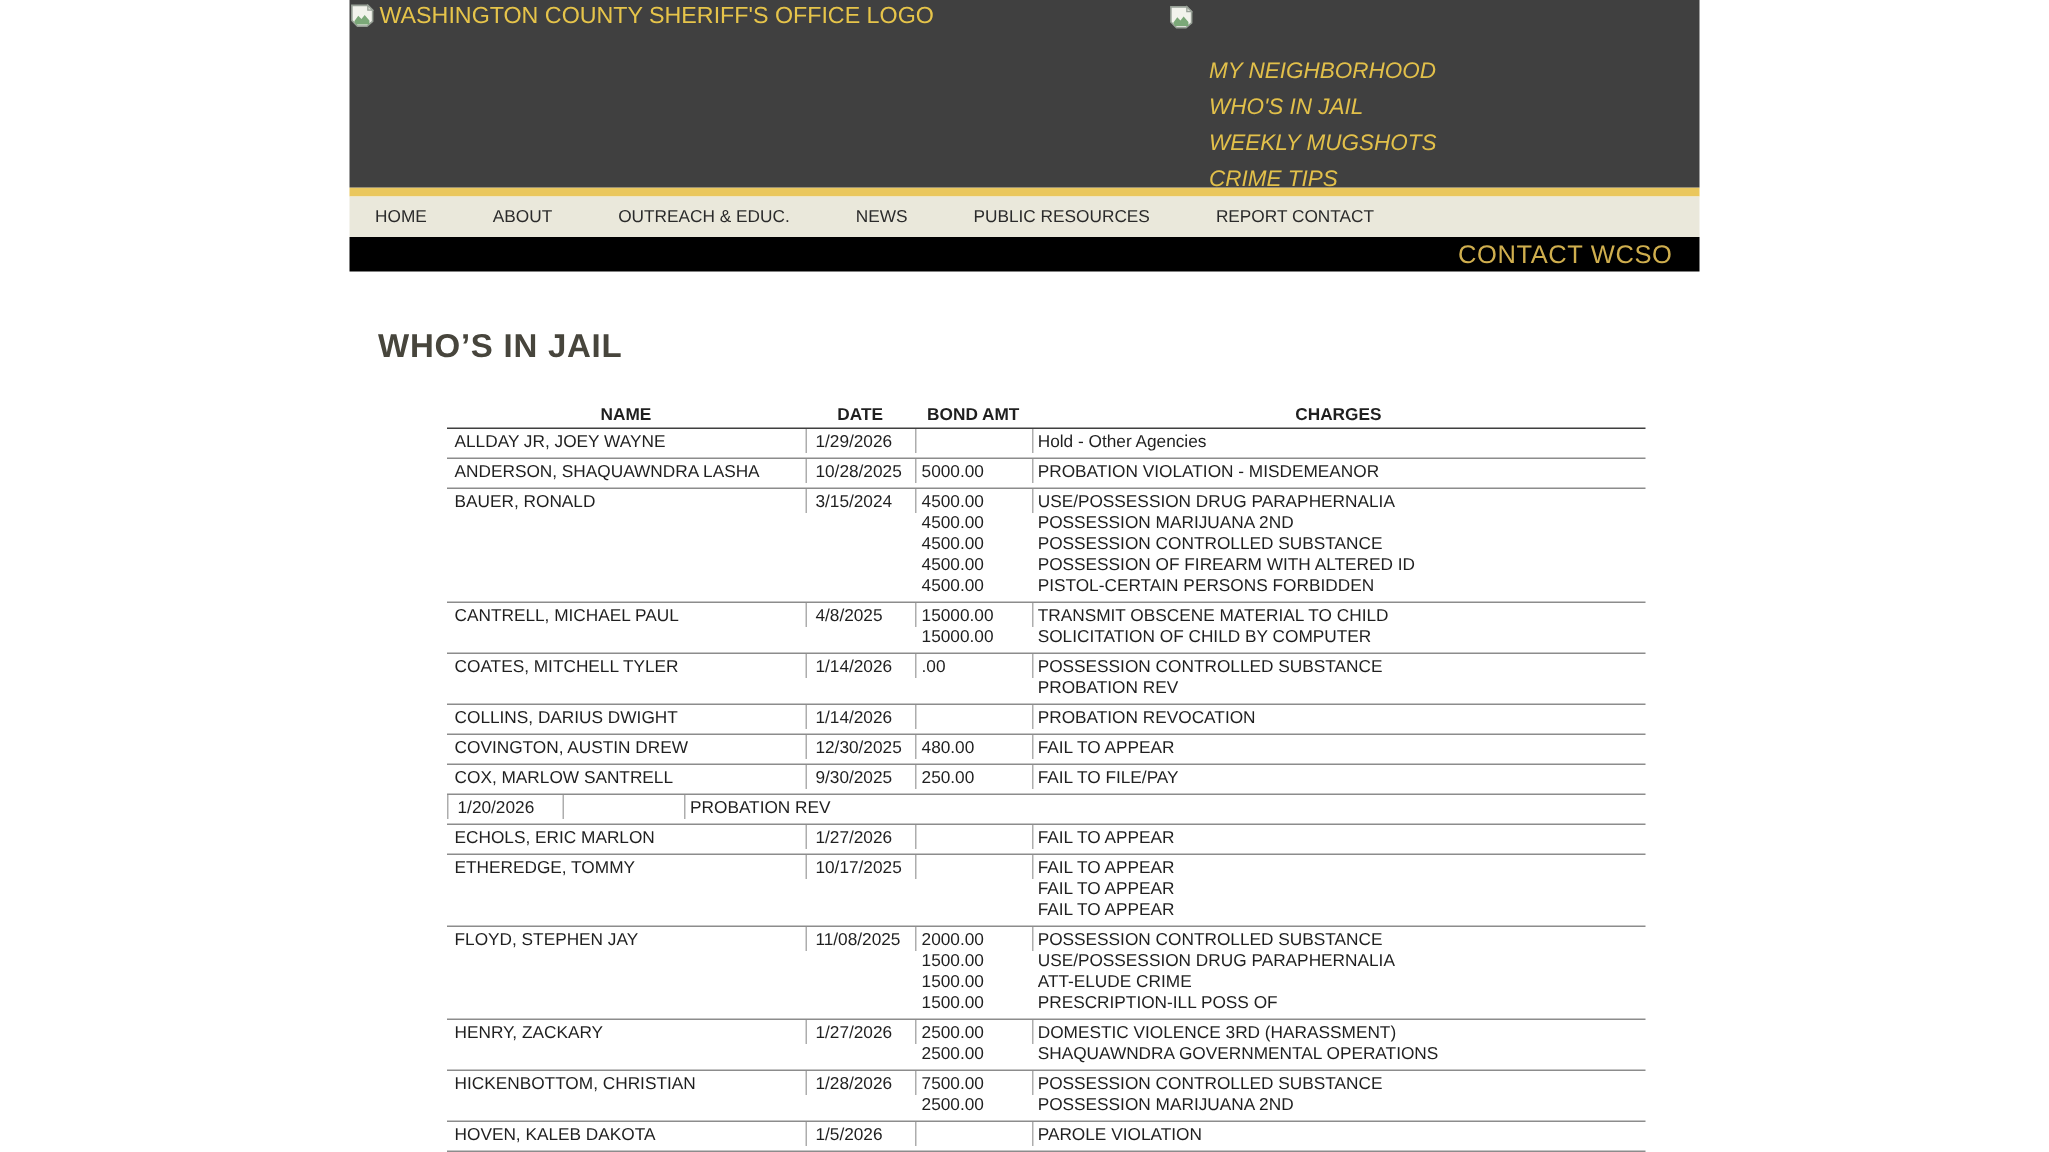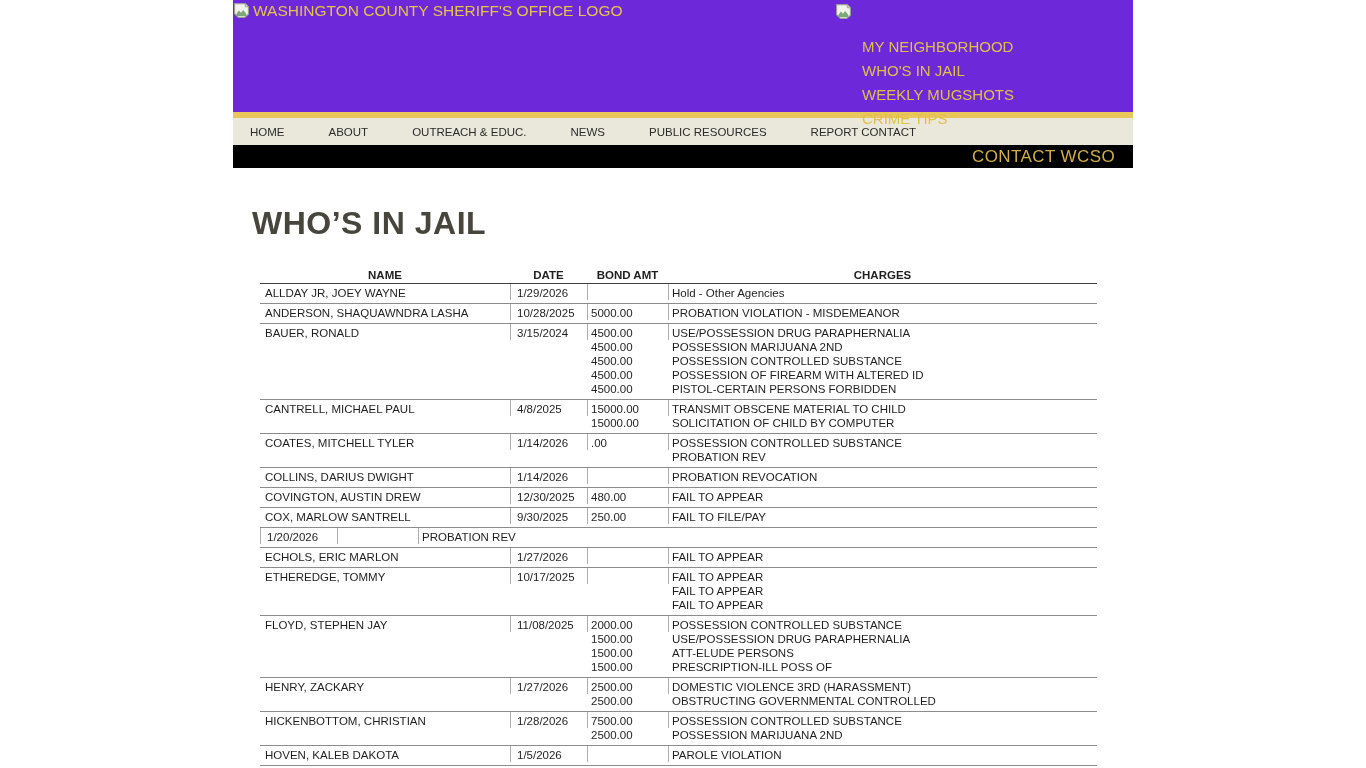--- a/index.html
+++ b/index.html
@@ -5,49 +5,49 @@
   * { box-sizing: border-box; }
   html,body { margin:0; padding:0; }
   body {
     width:1366px; height:768px; overflow:hidden;
     background:#ffffff;
     font-family:"Liberation Sans", sans-serif;
   }
   .page { width:900px; margin:0 auto; position:relative; }
 
   
-  .site-header { position:relative; height:112px; background:#6d28d9; }
+  .site-header { position:relative; height:125px; background:#404040; }
   .logo-link { position:absolute; top:2px; left:0; display:flex; align-items:flex-start; gap:3px; cursor:pointer; }
   .logo-alt { color:#e6c44a; font-size:15.5px; line-height:18px; }
   .broken-img { width:17px; height:17px; flex:0 0 auto; }
-  .header-right { position:absolute; top:3px; left:602px; }
+  .header-right { position:absolute; top:3px; left:546px;font-style:italic; }
   .quick-links { margin-left:27px; margin-top:11px; }
   .quick-link { color:#e2c04a; font-size:15px; line-height:24px; cursor:pointer; white-space:nowrap; }
 
   .gold-bar { height:6px; background:#eac75d; }
 
   
   .main-nav {
     height:27px; background:#eae8db; display:flex; align-items:center;
     gap:44px; padding-left:17px; font-size:11.5px; color:#2b2b2b;
   }
   .nav-item { cursor:pointer; white-space:nowrap; }
 
   .subnav { height:23px; background:#000; display:flex; align-items:center; justify-content:flex-end; padding-right:18px; }
   .contact-link { color:#cfae4e; font-size:17px; letter-spacing:0.4px; cursor:pointer; }
 
   
   .page-title {
     margin:37px 0 0 19px;
-    font-size:32px; letter-spacing:0.5px;
+    font-size:22px; letter-spacing:0.5px;
     color:#47453c;
   }
 
   .jail-table { margin:25px 0 0 27px; width:837px; font-size:11.5px; color:#1f1f1f; }
-  .t-row { display:flex; border-bottom:1px solid #8c8c8c; }
+  .t-row { display:flex; border-bottom:1px solid #8c8c8c;margin-left:38px; }
   .t-row.head-row { border-bottom:1px solid #3f3f3f; }
   .cell { padding-top:2px; padding-bottom:3px; position:relative; }
   .col-name    { width:250px; padding-left:5px; }
   .col-date    { width:77px;  padding-left:7px; }
   .col-bond    { width:81px;  padding-left:4px; }
   .col-charges { width:429px; padding-left:4px; }
   .head-row .cell { font-weight:bold; text-align:center; padding-left:0; padding-top:2px; padding-bottom:2px; }
   .tick::before { content:""; position:absolute; left:0; top:0; width:1px; height:16px; background:#adadad; }
   .line { height:14px; line-height:14px; white-space:nowrap; overflow:hidden; }
   .one-line { line-height:14px; white-space:nowrap; }
@@ -282,38 +282,38 @@
           </div>
           <div class="cell col-bond tick">
             <div class="line">2000.00</div>
             <div class="line">1500.00</div>
             <div class="line">1500.00</div>
             <div class="line">1500.00</div>
           </div>
           <div class="cell col-charges tick">
             <div class="line">POSSESSION CONTROLLED SUBSTANCE</div>
             <div class="line">USE/POSSESSION DRUG PARAPHERNALIA</div>
-            <div class="line">ATT-ELUDE PERSONS</div>
+            <div class="line">ATT-ELUDE CRIME</div>
             <div class="line">PRESCRIPTION-ILL POSS OF</div>
           </div>
         </div>
         <div class="t-row">
           <div class="cell col-name">
             <div class="one-line">HENRY, ZACKARY</div>
           </div>
           <div class="cell col-date tick">
             <div class="one-line">1/27/2026</div>
           </div>
           <div class="cell col-bond tick">
             <div class="line">2500.00</div>
             <div class="line">2500.00</div>
           </div>
           <div class="cell col-charges tick">
             <div class="line">DOMESTIC VIOLENCE 3RD (HARASSMENT)</div>
-            <div class="line">OBSTRUCTING GOVERNMENTAL CONTROLLED</div>
+            <div class="line">SHAQUAWNDRA GOVERNMENTAL OPERATIONS</div>
           </div>
         </div>
         <div class="t-row">
           <div class="cell col-name">
             <div class="one-line">HICKENBOTTOM, CHRISTIAN</div>
           </div>
           <div class="cell col-date tick">
             <div class="one-line">1/28/2026</div>
           </div>
           <div class="cell col-bond tick">

